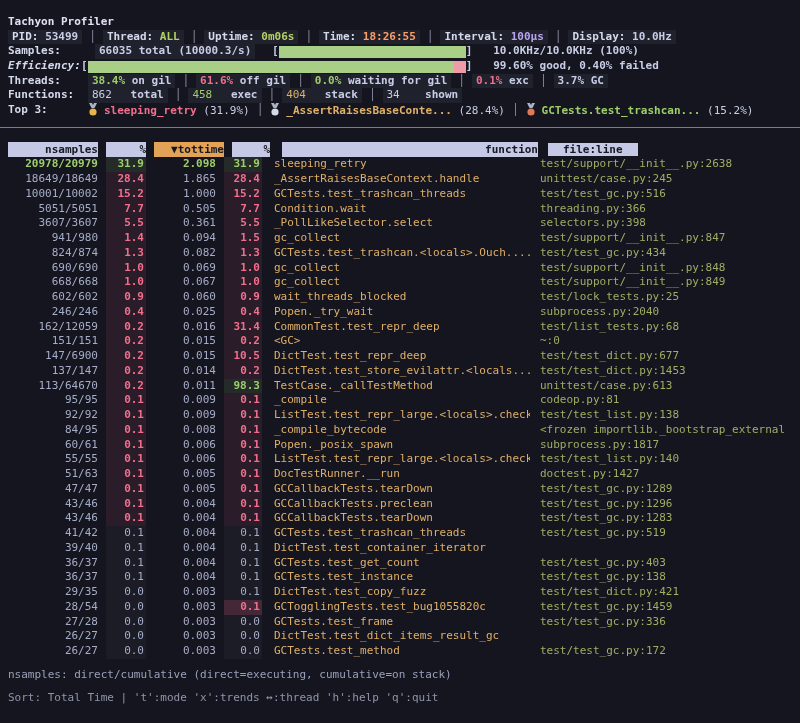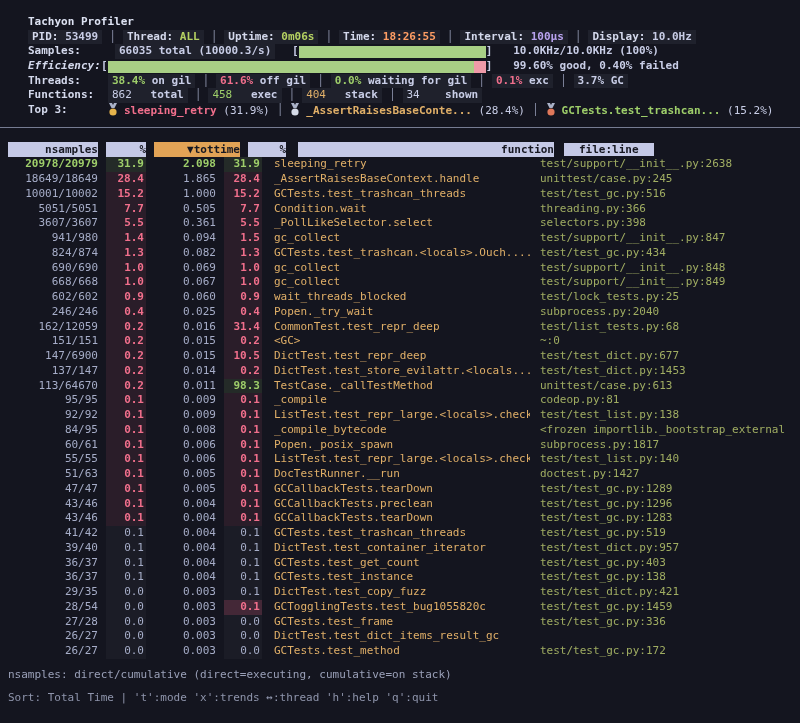--- a/index.html
+++ b/index.html
@@ -11,21 +11,21 @@
   }
   *{margin:0;padding:0;box-sizing:border-box;}
   html,body{background:#0d0e15;}
   .screen{
     position:relative; width:800px; height:723px; background:var(--bg);
     font-family:"DejaVu Sans Mono","Liberation Mono",monospace;
     font-size:11px; line-height:14.7px; color:var(--fg);
     overflow:hidden;
   }
   .pad{padding:15px 0 0 8px;}
-  .line{height:14.7px; white-space:pre; display:flex; align-items:center;margin-left:20px;}
+  .line{height:14.7px; white-space:pre; display:flex; align-items:center;}
   b,.b{font-weight:700;}
   .title{font-weight:700; color:#dde2f2;}
   .chip{background:var(--chip); padding:0 4px; font-weight:700;}
   .sep{color:var(--dim); margin:0 7px;}
   .lbl{font-weight:700; color:#d4d9ec;}
   .fg{color:var(--fg);} .lime{color:var(--lime);} .green{color:var(--green);}
   .red{color:var(--red);} .orange{color:var(--orange);} .amber{color:var(--amber);}
   .purple{color:var(--purple);}
   
   .lead-samples{width:264px; display:flex;}
@@ -50,21 +50,21 @@
   .hfit{background:var(--hdrbg); color:var(--hdrfg); padding:0 15px;}
   .hsort{background:var(--sortbg); color:var(--hdrfg);}
   .row{display:flex; height:14.75px; line-height:14.75px; white-space:pre;}
   .c-ns{width:90px; text-align:right; color:var(--dimlight);}
   .c-p1{width:40px; margin-left:8px; text-align:right;}
   .c-tt{width:62px; margin-left:8px; text-align:right; color:var(--dimlight);}
   .c-p2{width:38px; margin-left:8px; text-align:right;}
   .c-fn{margin-left:12px; width:256px; overflow:hidden; color:var(--amber);}
   .c-fl{margin-left:10px; flex:1; overflow:hidden; color:var(--olive);}
   .h-ns{width:90px; text-align:right;} .h-p1{width:40px; margin-left:8px; text-align:right;}
-  .h-tt{width:86px; margin-left:8px; text-align:right;} .h-p2{width:38px; margin-left:8px; text-align:right;}
+  .h-tt{width:70px; margin-left:8px; text-align:right;} .h-p2{width:38px; margin-left:8px; text-align:right;}
   .h-fn{margin-left:12px; width:256px;} .h-flwrap{margin-left:10px; flex:1;}
   .pc{font-weight:700; padding:0 2px;}
   .pc-red{color:var(--red); background:rgba(241,111,140,.10);}
   .pc-green{color:var(--green); background:rgba(158,206,106,.12);}
   .pc-dim{color:var(--dimlight); font-weight:400; background:rgba(255,255,255,.03);}
   .pc-redhl{color:var(--red); background:rgba(241,111,140,.22);}
   .row-top .c-ns,.row-top .c-tt{color:var(--green); font-weight:700;}
   .row-top .c-fn{color:var(--amber);}
   
   .footer1{position:absolute; left:8px; top:668px; color:#9aa0b8;}
@@ -134,21 +134,21 @@
       <div class="row"><span class="c-ns">95/95</span><span class="c-p1 pc pc-red">0.1</span><span class="c-tt">0.009</span><span class="c-p2 pc pc-red">0.1</span><span class="c-fn">_compile</span><span class="c-fl">codeop.py:81</span></div>
       <div class="row"><span class="c-ns">92/92</span><span class="c-p1 pc pc-red">0.1</span><span class="c-tt">0.009</span><span class="c-p2 pc pc-red">0.1</span><span class="c-fn">ListTest.test_repr_large.&lt;locals&gt;.check</span><span class="c-fl">test/test_list.py:138</span></div>
       <div class="row"><span class="c-ns">84/95</span><span class="c-p1 pc pc-red">0.1</span><span class="c-tt">0.008</span><span class="c-p2 pc pc-red">0.1</span><span class="c-fn">_compile_bytecode</span><span class="c-fl">&lt;frozen importlib._bootstrap_external</span></div>
       <div class="row"><span class="c-ns">60/61</span><span class="c-p1 pc pc-red">0.1</span><span class="c-tt">0.006</span><span class="c-p2 pc pc-red">0.1</span><span class="c-fn">Popen._posix_spawn</span><span class="c-fl">subprocess.py:1817</span></div>
       <div class="row"><span class="c-ns">55/55</span><span class="c-p1 pc pc-red">0.1</span><span class="c-tt">0.006</span><span class="c-p2 pc pc-red">0.1</span><span class="c-fn">ListTest.test_repr_large.&lt;locals&gt;.check</span><span class="c-fl">test/test_list.py:140</span></div>
       <div class="row"><span class="c-ns">51/63</span><span class="c-p1 pc pc-red">0.1</span><span class="c-tt">0.005</span><span class="c-p2 pc pc-red">0.1</span><span class="c-fn">DocTestRunner.__run</span><span class="c-fl">doctest.py:1427</span></div>
       <div class="row"><span class="c-ns">47/47</span><span class="c-p1 pc pc-red">0.1</span><span class="c-tt">0.005</span><span class="c-p2 pc pc-red">0.1</span><span class="c-fn">GCCallbackTests.tearDown</span><span class="c-fl">test/test_gc.py:1289</span></div>
       <div class="row"><span class="c-ns">43/46</span><span class="c-p1 pc pc-red">0.1</span><span class="c-tt">0.004</span><span class="c-p2 pc pc-red">0.1</span><span class="c-fn">GCCallbackTests.preclean</span><span class="c-fl">test/test_gc.py:1296</span></div>
       <div class="row"><span class="c-ns">43/46</span><span class="c-p1 pc pc-red">0.1</span><span class="c-tt">0.004</span><span class="c-p2 pc pc-red">0.1</span><span class="c-fn">GCCallbackTests.tearDown</span><span class="c-fl">test/test_gc.py:1283</span></div>
       <div class="row"><span class="c-ns">41/42</span><span class="c-p1 pc pc-dim">0.1</span><span class="c-tt">0.004</span><span class="c-p2 pc pc-dim">0.1</span><span class="c-fn">GCTests.test_trashcan_threads</span><span class="c-fl">test/test_gc.py:519</span></div>
-      <div class="row"><span class="c-ns">39/40</span><span class="c-p1 pc pc-dim">0.1</span><span class="c-tt">0.004</span><span class="c-p2 pc pc-dim">0.1</span><span class="c-fn">DictTest.test_container_iterator</span><span class="c-fl">test/test_dict.py:957</span></div>
+      <div class="row"><span class="c-ns">39/40</span><span class="c-p1 pc pc-dim">0.1</span><span class="c-tt">0.004</span><span class="c-p2 pc pc-dim">0.1</span><span class="c-fn">DictTest.test_container_iterator</span></div>
       <div class="row"><span class="c-ns">36/37</span><span class="c-p1 pc pc-dim">0.1</span><span class="c-tt">0.004</span><span class="c-p2 pc pc-dim">0.1</span><span class="c-fn">GCTests.test_get_count</span><span class="c-fl">test/test_gc.py:403</span></div>
       <div class="row"><span class="c-ns">36/37</span><span class="c-p1 pc pc-dim">0.1</span><span class="c-tt">0.004</span><span class="c-p2 pc pc-dim">0.1</span><span class="c-fn">GCTests.test_instance</span><span class="c-fl">test/test_gc.py:138</span></div>
       <div class="row"><span class="c-ns">29/35</span><span class="c-p1 pc pc-dim">0.0</span><span class="c-tt">0.003</span><span class="c-p2 pc pc-dim">0.1</span><span class="c-fn">DictTest.test_copy_fuzz</span><span class="c-fl">test/test_dict.py:421</span></div>
       <div class="row"><span class="c-ns">28/54</span><span class="c-p1 pc pc-dim">0.0</span><span class="c-tt">0.003</span><span class="c-p2 pc pc-redhl">0.1</span><span class="c-fn">GCTogglingTests.test_bug1055820c</span><span class="c-fl">test/test_gc.py:1459</span></div>
       <div class="row"><span class="c-ns">27/28</span><span class="c-p1 pc pc-dim">0.0</span><span class="c-tt">0.003</span><span class="c-p2 pc pc-dim">0.0</span><span class="c-fn">GCTests.test_frame</span><span class="c-fl">test/test_gc.py:336</span></div>
       <div class="row"><span class="c-ns">26/27</span><span class="c-p1 pc pc-dim">0.0</span><span class="c-tt">0.003</span><span class="c-p2 pc pc-dim">0.0</span><span class="c-fn">DictTest.test_dict_items_result_gc</span></div>
       <div class="row"><span class="c-ns">26/27</span><span class="c-p1 pc pc-dim">0.0</span><span class="c-tt">0.003</span><span class="c-p2 pc pc-dim">0.0</span><span class="c-fn">GCTests.test_method</span><span class="c-fl">test/test_gc.py:172</span></div>
     </div>
 
   <div class="footer1">nsamples: direct/cumulative (direct=executing, cumulative=on stack)</div>

